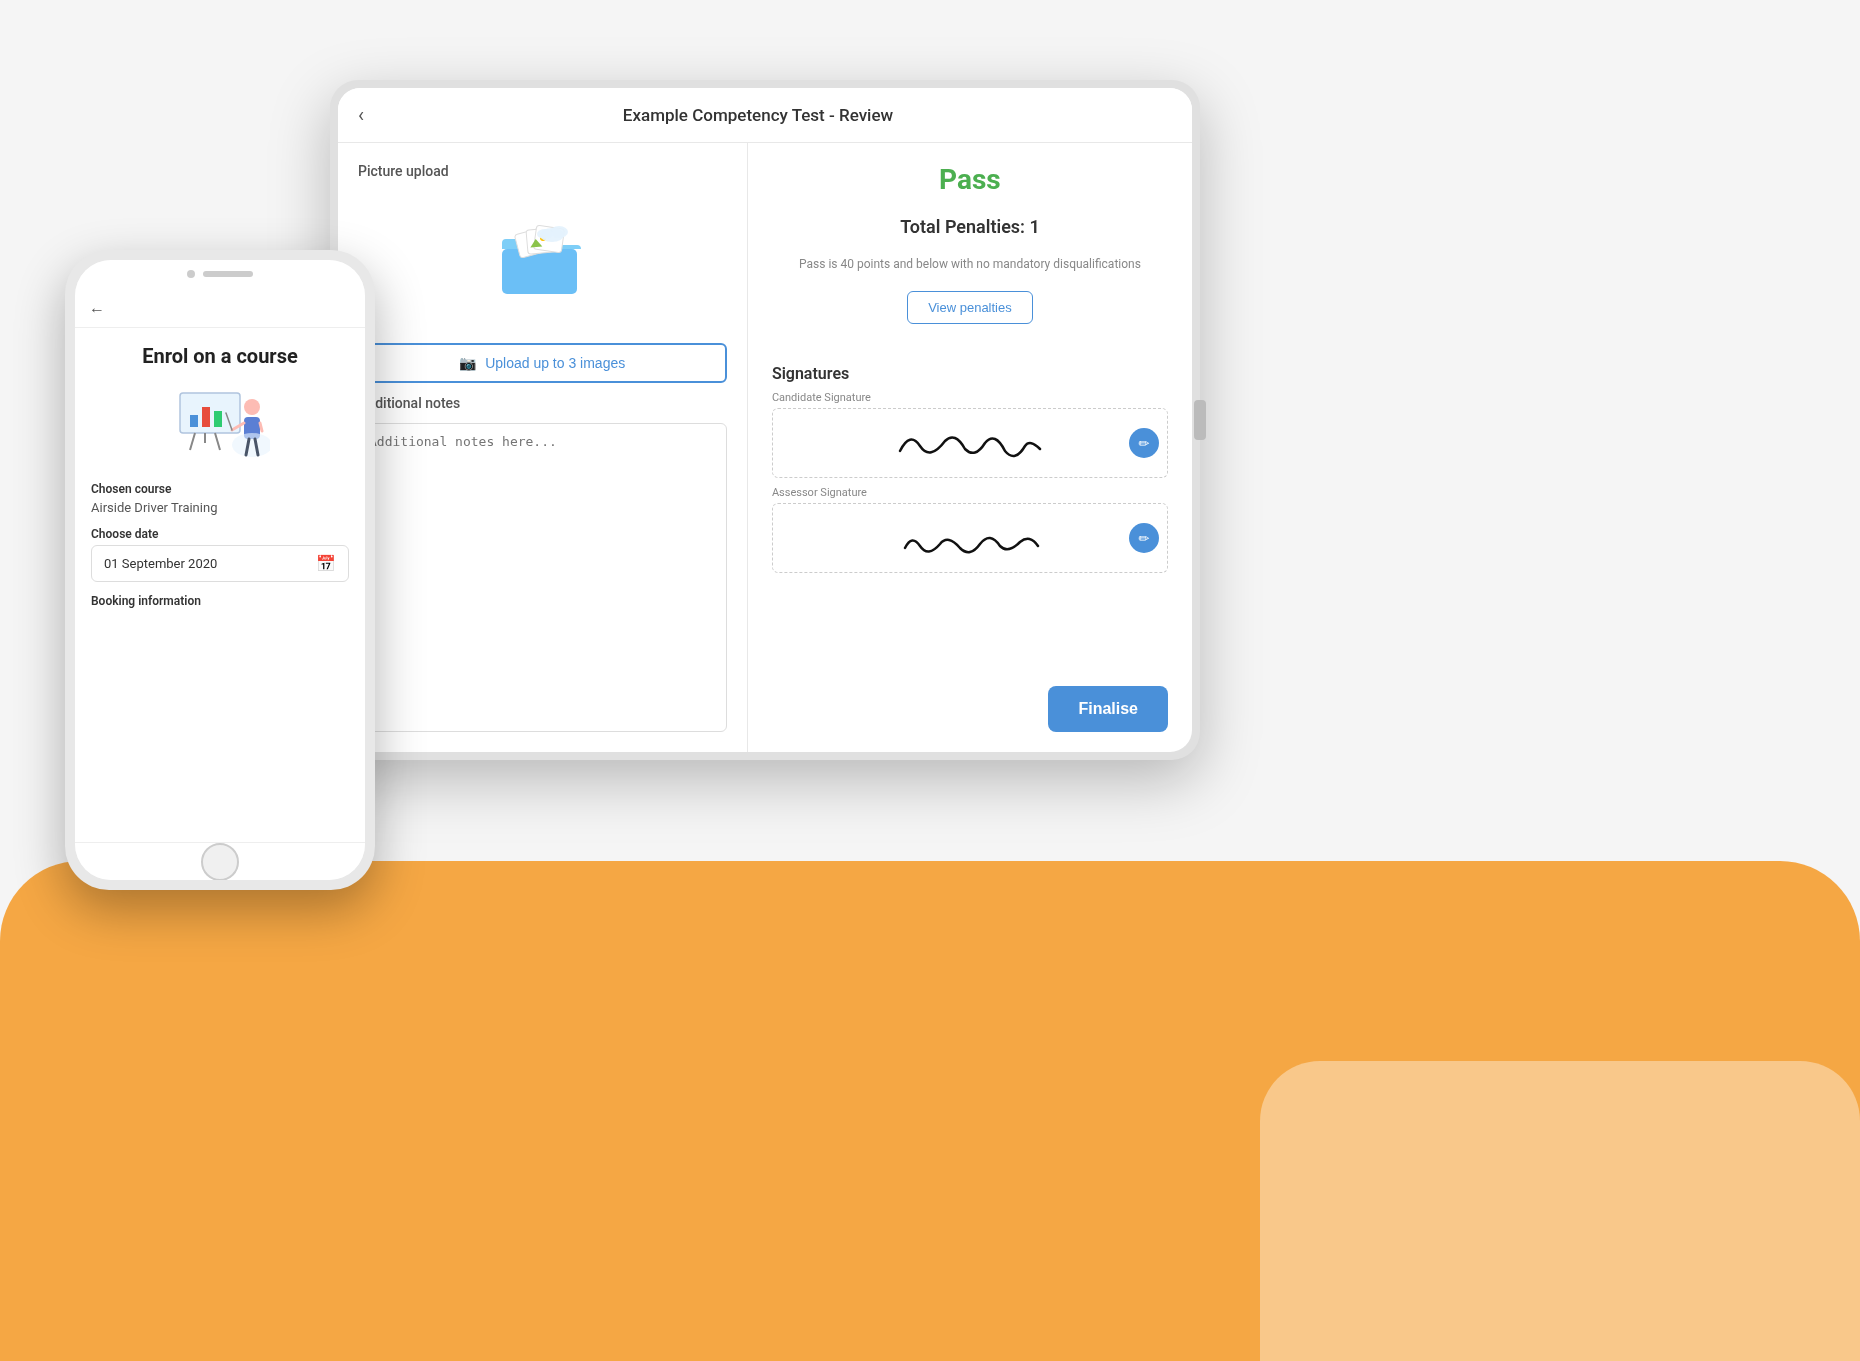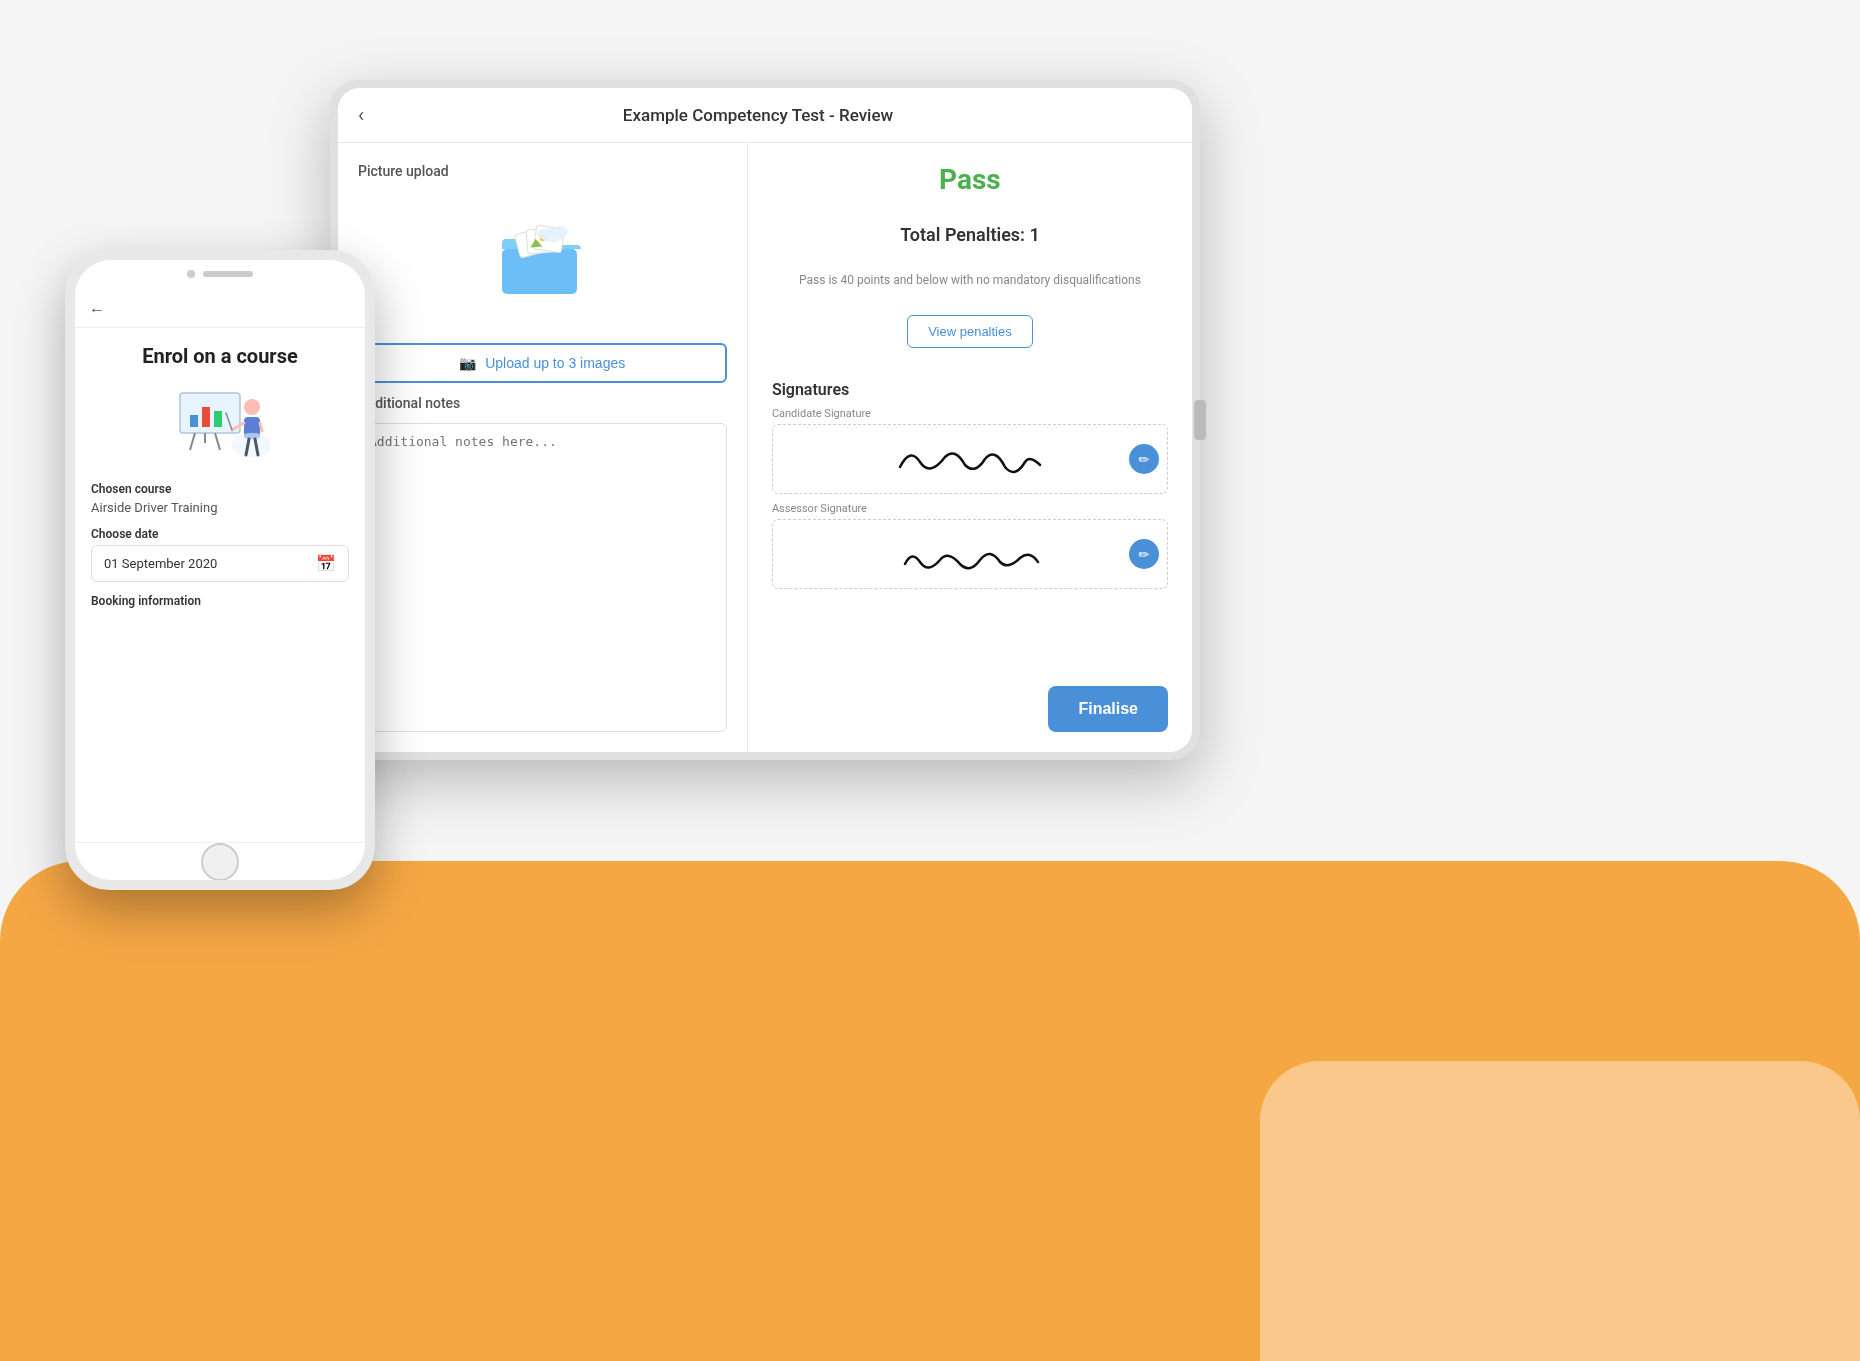--- a/index.html
+++ b/index.html
@@ -138,21 +138,21 @@
       resize: none;
       min-height: 120px;
     }
 
     
     .tablet-right {
       width: 52%;
       padding: 20px 24px;
       display: flex;
       flex-direction: column;
-      gap: 28px;
+      gap: 20px;
     }
     .pass-status {
       text-align: center;
       font-size: 28px;
       font-weight: 700;
       color: #4CAF50;
     }
     .total-penalties {
       text-align: center;
       font-size: 18px;
@@ -169,21 +169,21 @@
       margin: 0 auto;
       border: 1.5px solid #4A90D9;
       color: #4A90D9;
       background: #fff;
       border-radius: 6px;
       padding: 8px 20px;
       font-size: 13px;
       cursor: pointer;
     }
     .signatures-section {
-      margin-top: 4px;
+      margin-top: 20px;
     }
     .signatures-title {
       font-size: 16px;
       font-weight: 600;
       color: #333;
       margin-bottom: 4px;
     }
     .sig-label {
       font-size: 11px;
       color: #888;

